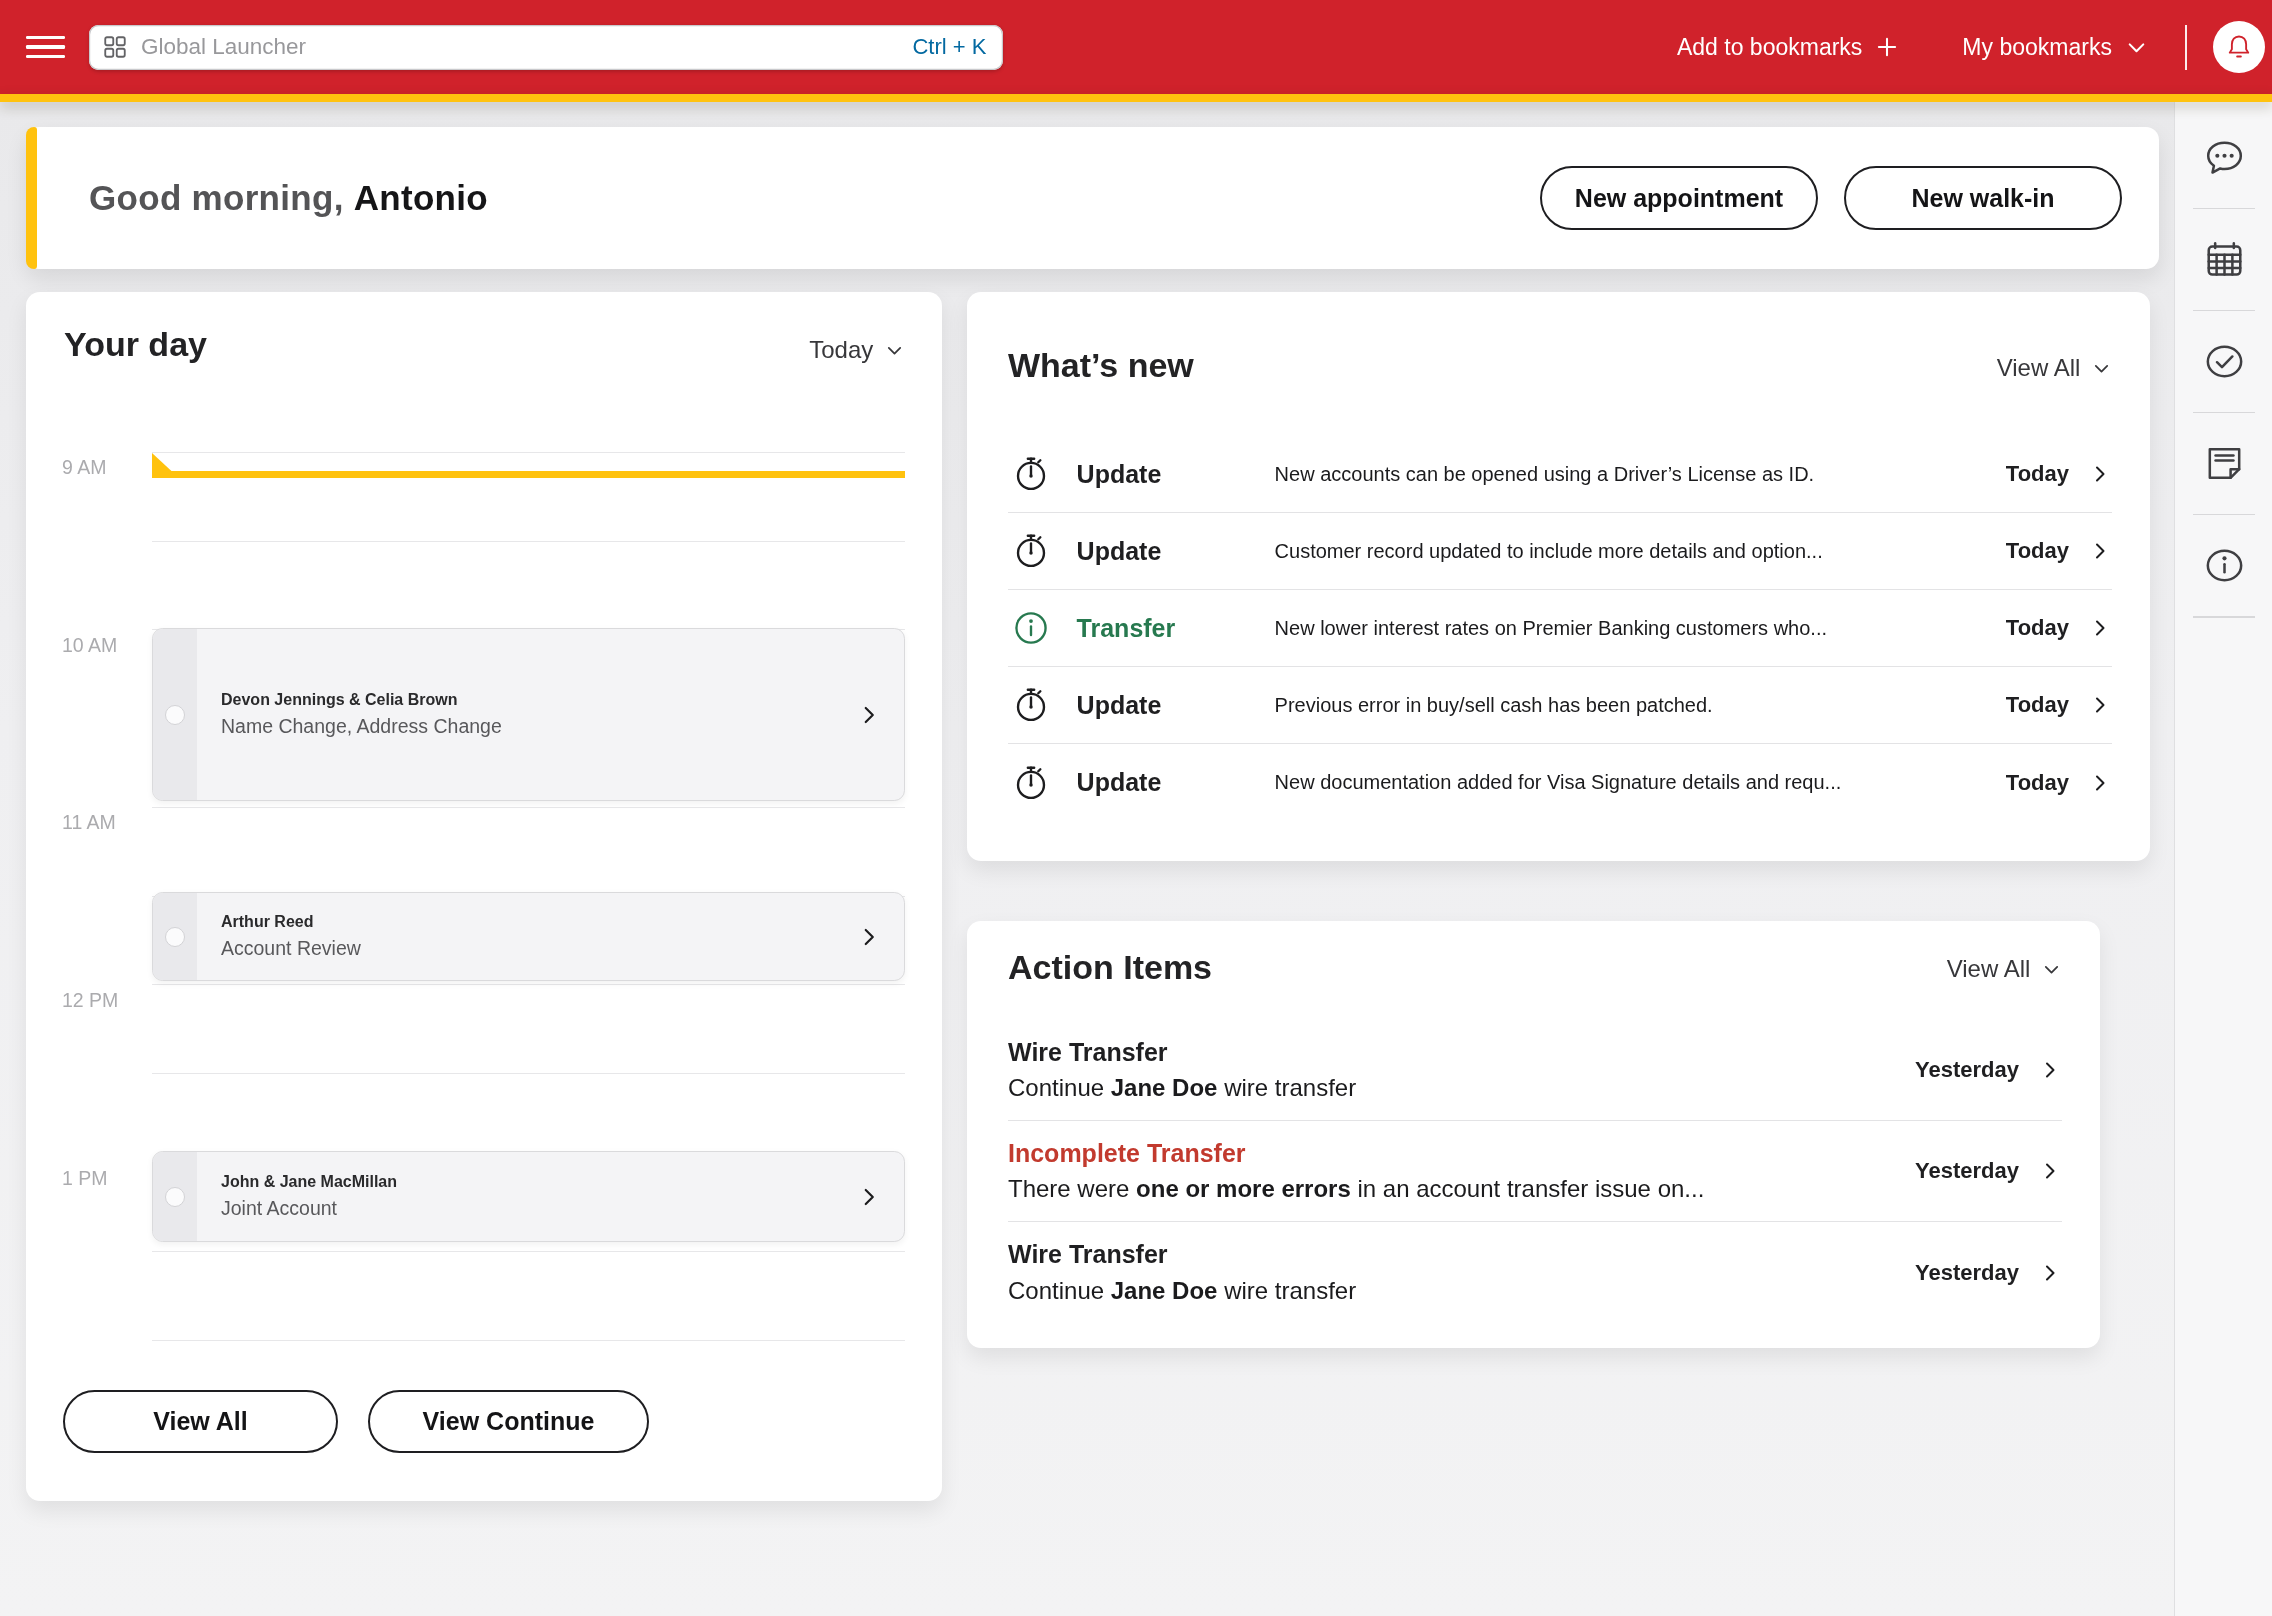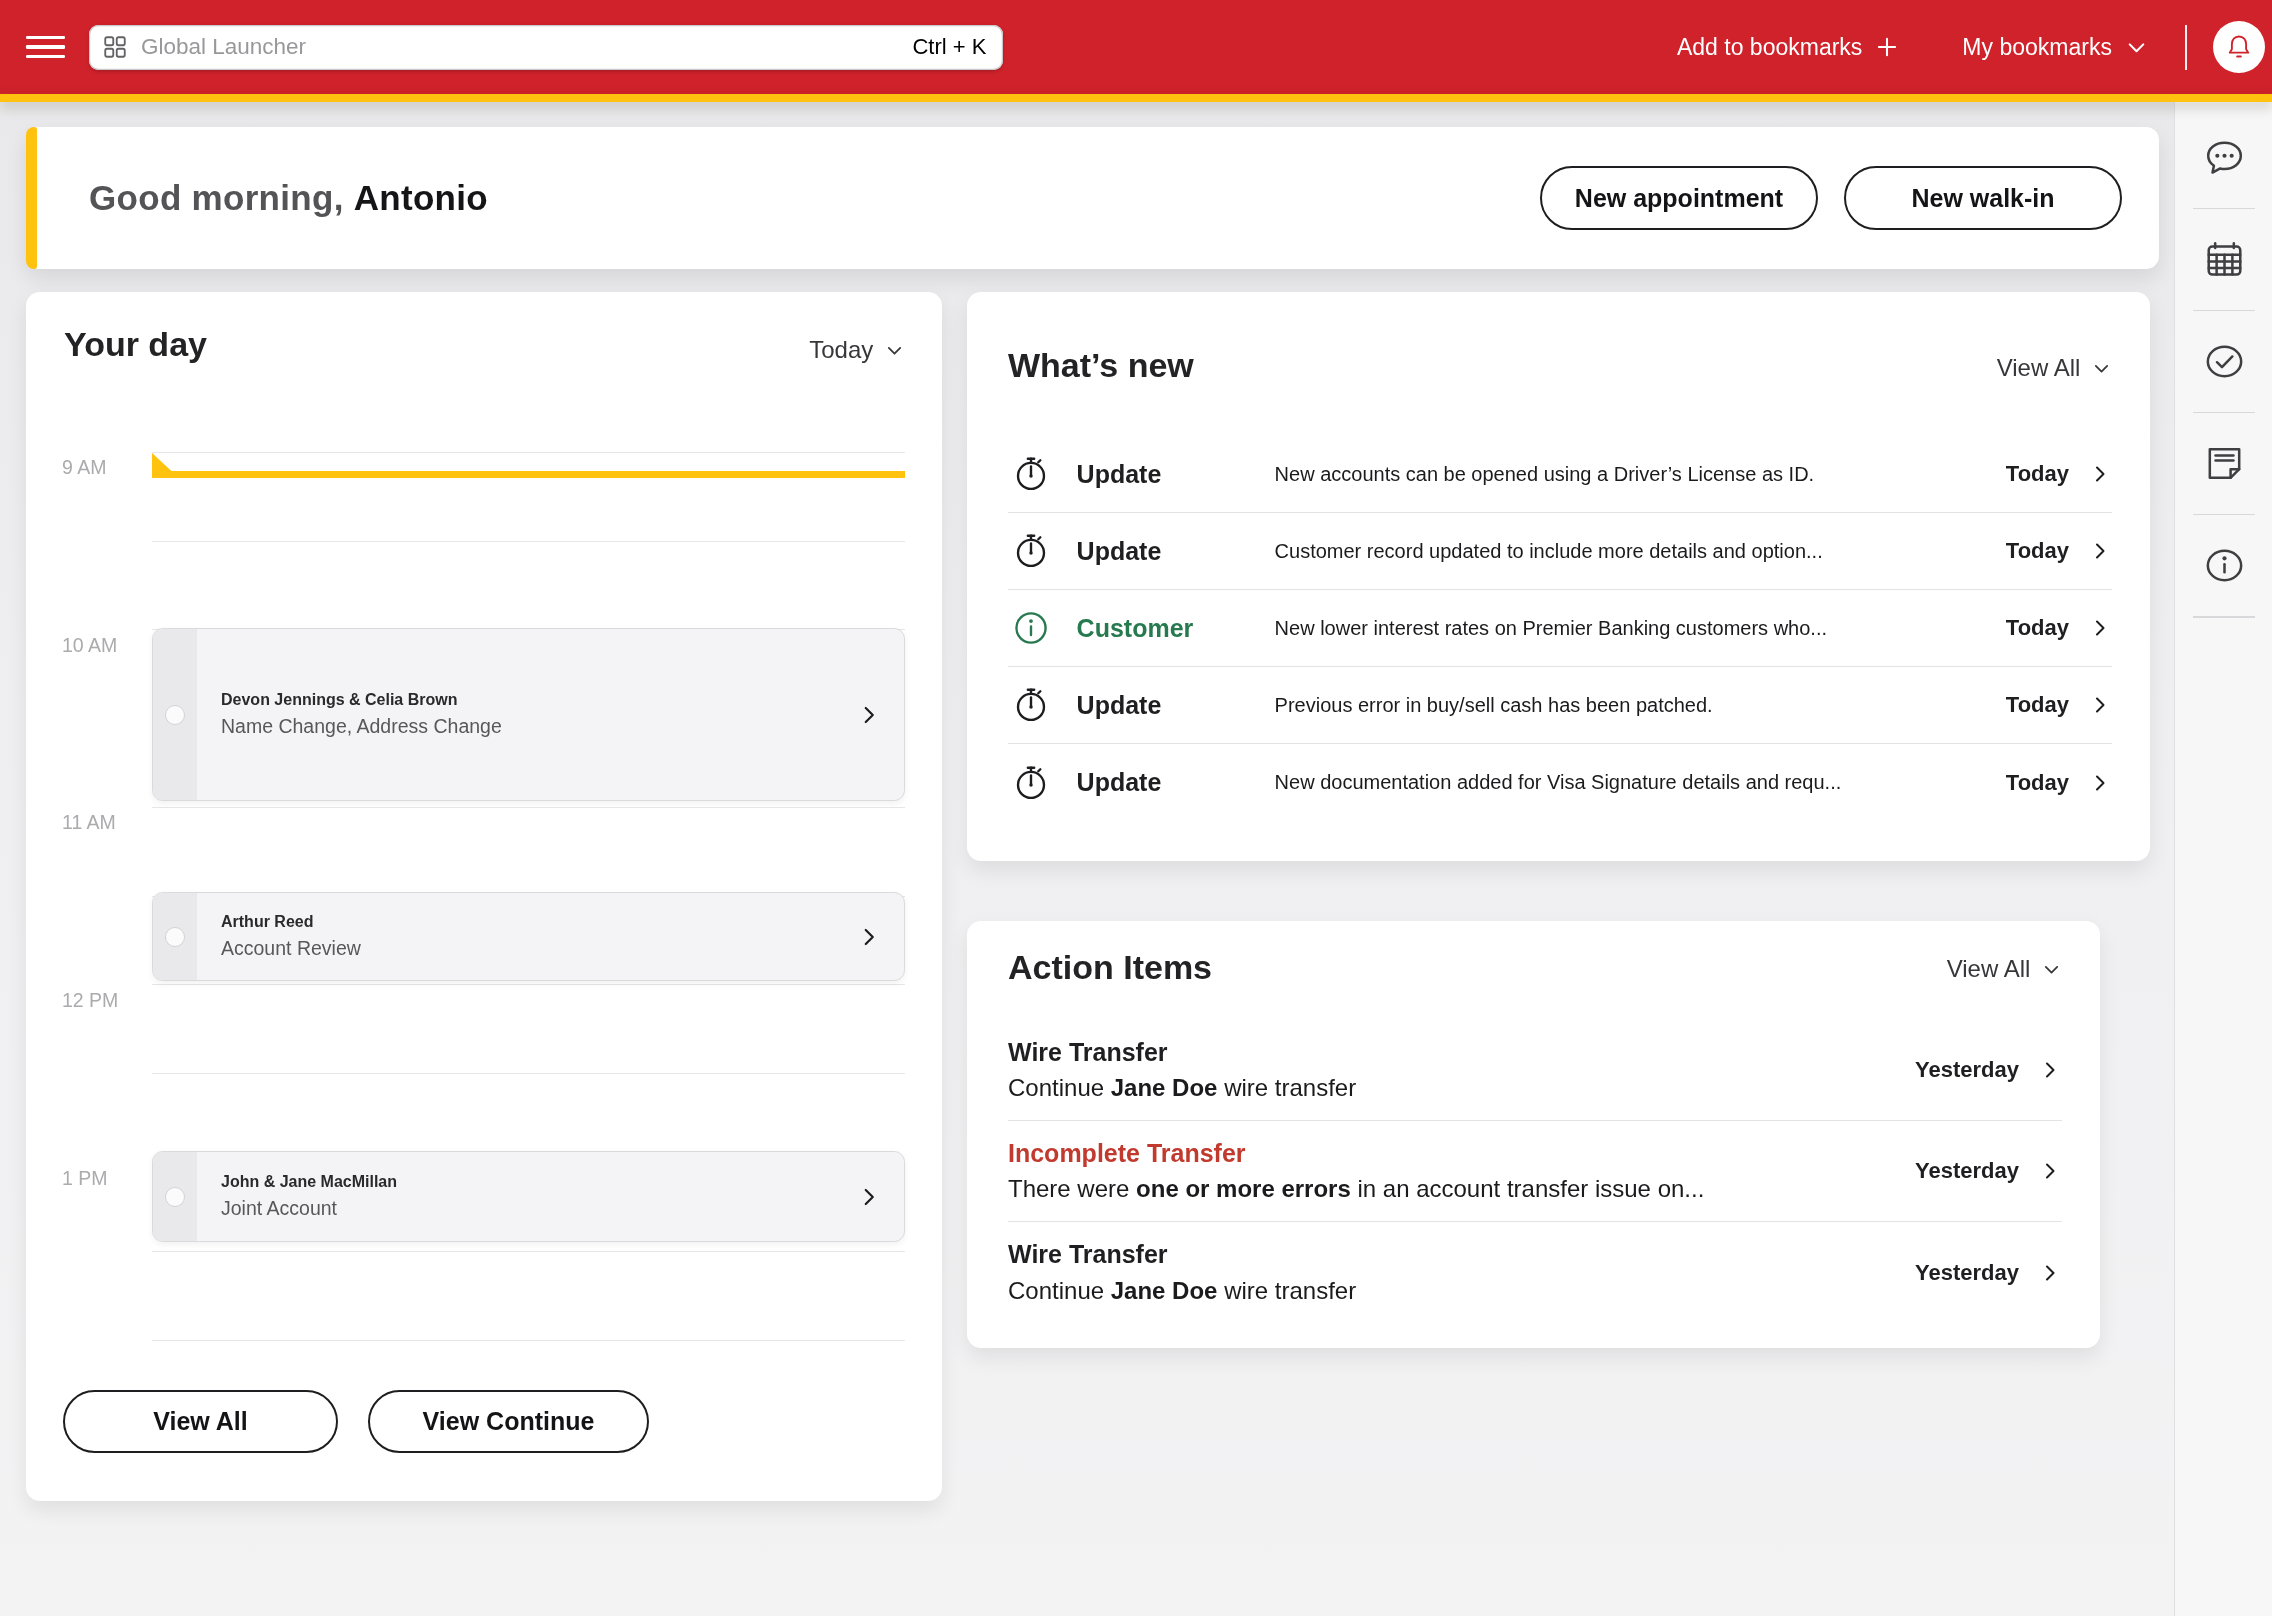--- a/index.html
+++ b/index.html
@@ -18,21 +18,21 @@
   .hamburger { margin-left:26px; width:39px; display:flex; flex-direction:column; gap:6px; cursor:pointer; }
   .hamburger .bar { height:3.6px; background:#ffffff; border-radius:1.2px; }
 
   .launcher { position:relative; margin-left:24px; width:914px; height:45px; background:#ffffff;
               border-radius:9.5px; display:flex; align-items:center;
               box-shadow:inset 0 0 0 1.2px #C9C9CC, 0 1.2px 3.6px rgba(0,0,0,.18); }
   .launcher .grid-ic { margin-left:13px; flex:0 0 auto; display:flex; }
   .launcher input { flex:1; border:none; outline:none; background:transparent; margin-left:13px;
                     font-family:inherit; font-size:22.5px; color:#4A4A4C; }
   .launcher input::placeholder { color:#98989B; }
-  .shortcut { margin-right:16.6px; font-size:22px; color:#000000; white-space:nowrap; }
+  .shortcut { margin-right:16.6px; font-size:22px; color:#0369a1; white-space:nowrap; }
 
   .header-right { margin-left:auto; display:flex; align-items:center; margin-right:8.3px; }
   .hdr-link { display:flex; align-items:center; gap:12px; color:#ffffff; font-size:23px;
               white-space:nowrap; cursor:pointer; }
   .hdr-link + .hdr-link { margin-left:62px; }
   .header-divider { width:1.8px; height:45px; background:rgba(255,255,255,.92); margin:0 26px 0 36px; }
   .bell-wrap { width:52px; height:52px; border-radius:50%; background:#ffffff;
                display:flex; align-items:center; justify-content:center; cursor:pointer; }
 
   
@@ -365,21 +365,21 @@
       </div>
 
       <div class="news-row">
         <span class="news-icon">
           <svg width="38" height="38" viewBox="0 0 24 24" fill="none" stroke="#27794F" stroke-width="1.5" stroke-linecap="round">
             <circle cx="12" cy="12" r="9.2"></circle>
             <line x1="12" y1="11" x2="12" y2="16.4"></line>
             <circle cx="12" cy="7.6" r="1.2" fill="#27794F" stroke="none"></circle>
           </svg>
         </span>
-        <span class="news-label promo">Customer</span>
+        <span class="news-label promo">Transfer</span>
         <span class="news-desc">New lower interest rates on Premier Banking customers who...</span>
         <span class="news-date">Today</span>
         <svg width="24" height="24" viewBox="0 0 24 24" fill="none" stroke="#1D1D1F" stroke-width="2" stroke-linecap="round" stroke-linejoin="round">
           <polyline points="9 5.5 15.5 12 9 18.5"></polyline>
         </svg>
       </div>
 
       <div class="news-row">
         <span class="news-icon">
           <svg width="38" height="38" viewBox="0 0 24 24" fill="none" stroke="#1D1D1F" stroke-width="1.5" stroke-linecap="round">

